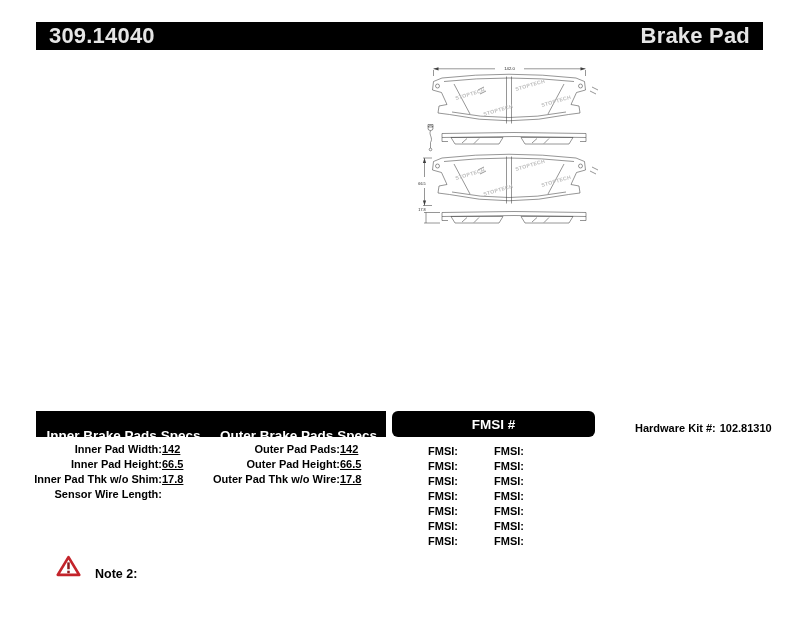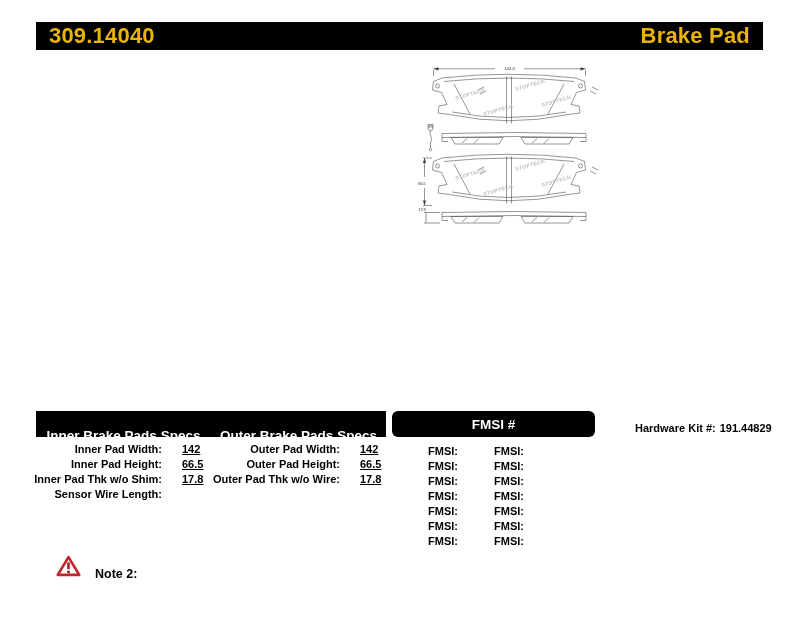--- a/index.html
+++ b/index.html
@@ -1,21 +1,21 @@
 <!DOCTYPE html>
 <html><head>
 <meta charset="utf-8">
 <style>
   html,body { margin:0; padding:0; background:#fff; }
   body { font-family:"Liberation Sans","DejaVu Sans",sans-serif; }
   .page { position:relative; width:800px; height:619px; background:#ffffff; overflow:hidden; }
 
   
   .topbar { position:absolute; left:36px; top:22px; width:727px; height:28px;
-    background:#000; color:#eab308; display:flex; justify-content:space-between;
+    background:#000; color:#e5e5e5; display:flex; justify-content:space-between;
     align-items:center; padding:0 13px; box-sizing:border-box;
     font-size:22px; font-weight:bold; letter-spacing:0.2px; }
 
   
   .diagram { position:absolute; left:418px; top:60px; width:184px; height:166px; }
   .diagram path, .diagram circle, .diagram line { stroke:#3f3f3f; stroke-width:0.55; fill:none; }
   .diagram .dimtxt { fill:#222; font-size:4.2px; font-family:"Liberation Sans",sans-serif; }
   .diagram .dimtxt.small { font-size:3.8px; }
   .diagram .wm { fill:#bcbcbc; font-size:5.2px; font-weight:bold; letter-spacing:0.3px;
     font-family:"Liberation Sans",sans-serif; stroke:none; }
@@ -25,21 +25,21 @@
   .hdr { position:absolute; top:411px; height:26px; background:#000; color:#fff;
     font-weight:bold; font-size:13.5px; display:flex; align-items:center;
     justify-content:center; box-sizing:border-box; }
   .hdr1 { left:36px; width:350px; }
   .hdr1 span { flex:1; text-align:center;margin-top:22px; }
   .hdr2 { left:392px; width:203px;border-radius:6px; }
   .hdr3 { left:600px; width:163px; }
 
   
   .speccol { position:absolute; top:442px; font-size:11px; font-weight:bold; color:#000; }
-  .srow { display:flex; height:15px; line-height:15px; white-space:nowrap;gap:20px; }
+  .srow { display:flex; height:15px; line-height:15px; white-space:nowrap; }
   .srow .lbl { width:132px; text-align:right; }
   .srow .val { text-align:right;text-decoration:underline; }
   .inner-col { left:30px; }
   .outer-col { left:208px; }
 
   .fmsi-col { position:absolute; left:392px; top:444px; font-size:11px; font-weight:bold; }
   .frow { display:flex; height:15px; line-height:15px;text-align:center; }
   .frow .fl { width:102px; }
 
   .related-col { position:absolute; left:603px; top:421px; font-size:11px; font-weight:bold;margin-left:32px; }
@@ -149,21 +149,21 @@
 
       <div class="srow">
         <span class="lbl">Sensor Wire Length:</span>
         <span class="val"></span>
       </div>
     </div>
 
   <div class="speccol outer-col">
 
       <div class="srow">
-        <span class="lbl">Outer Pad Width:</span>
+        <span class="lbl">Outer Pad Pads:</span>
         <span class="val">142</span>
       </div>
 
       <div class="srow">
         <span class="lbl">Outer Pad Height:</span>
         <span class="val">66.5</span>
       </div>
 
       <div class="srow">
         <span class="lbl">Outer Pad Thk w/o Wire:</span>
@@ -206,21 +206,21 @@
       <div class="frow">
         <span class="fl">FMSI:</span>
         <span class="fr">FMSI:</span>
       </div>
     </div>
 
   <div class="related-col">
 
       <div class="rrow">
         <span class="lbl2">Hardware Kit #:</span>
-        <span class="val">191.44829</span>
+        <span class="val">102.81310</span>
       </div>
     </div>
 
   <svg class="warning" viewBox="0 0 24 21">
     <path d="M12 2 L22.3 19 H1.7 Z" fill="#ffffff" stroke="#c4242b" stroke-width="2.6" stroke-linejoin="round"></path>
     <rect x="10.8" y="7" width="2.4" height="6.6" fill="#8e1b1f"></rect>
     <rect x="10.8" y="15" width="2.4" height="2.4" fill="#8e1b1f"></rect>
   </svg>
   <div class="note-row note2">
     <span>Note 2:</span>

